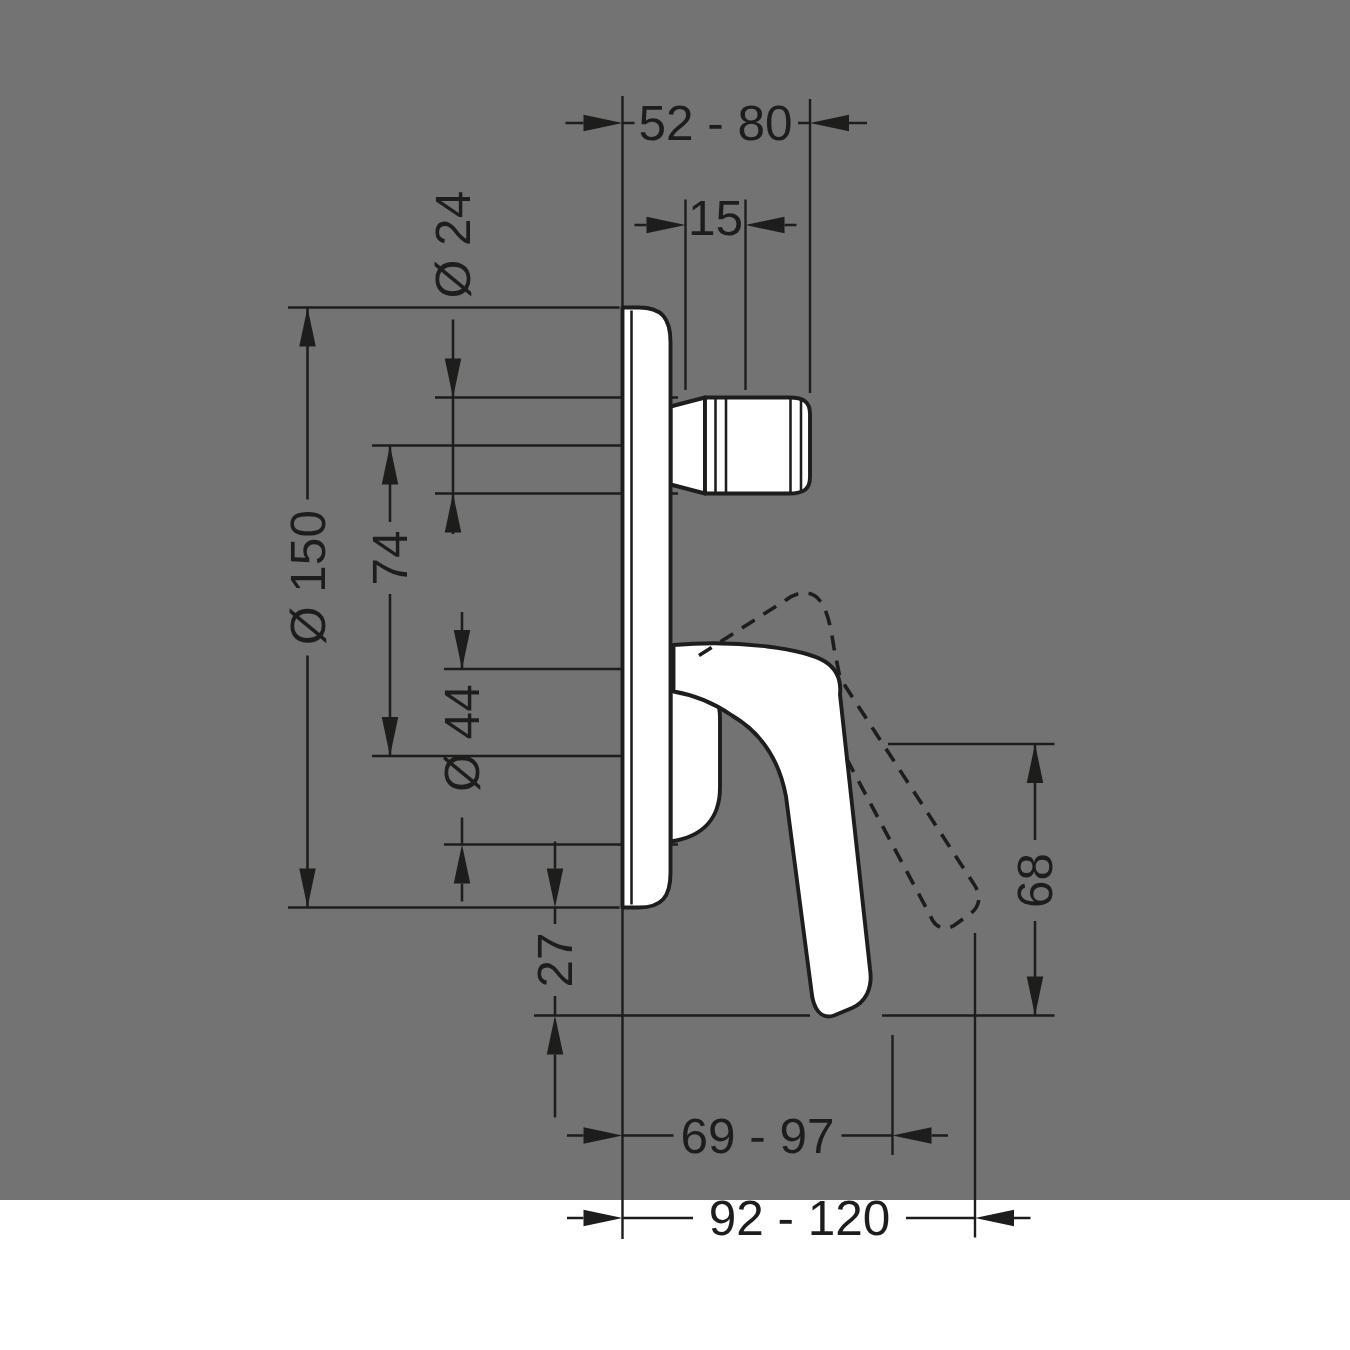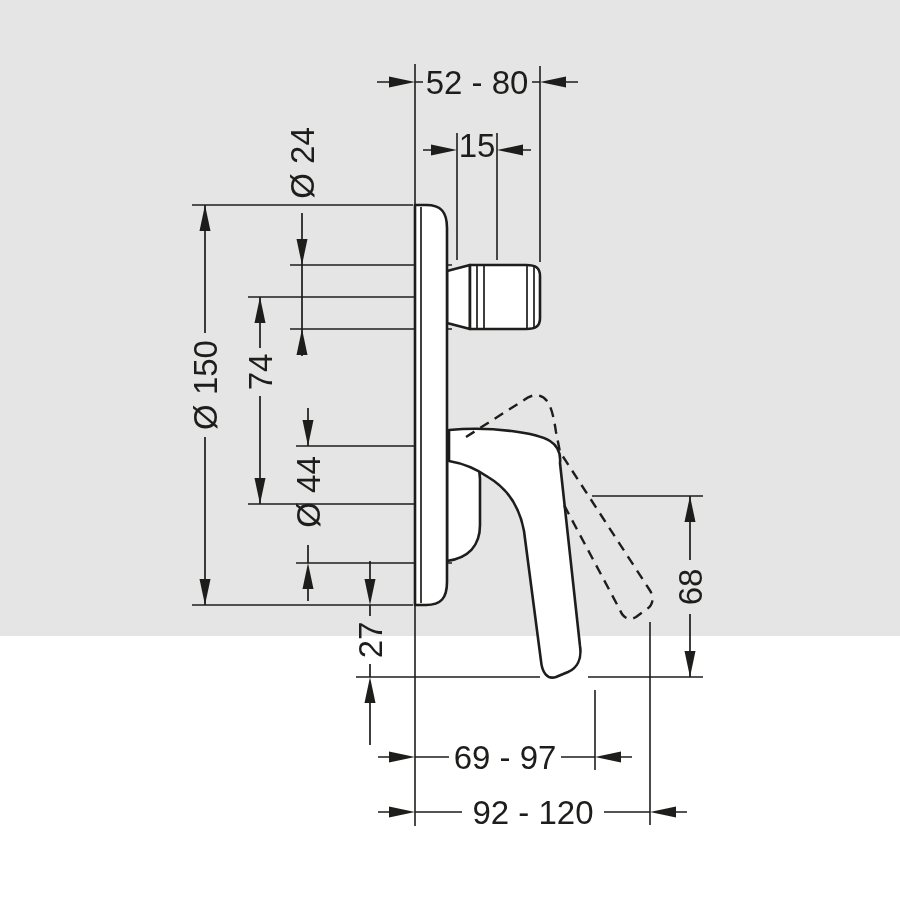--- a/index.html
+++ b/index.html
@@ -6,22 +6,22 @@
     margin: 0;
     padding: 0;
     background: #ffffff;
     width: 900px;
     height: 900px;
     overflow: hidden;
   }
   .stage {
     position: relative;
     width: 900px;
-    height: 636px;
-    background: #e5e5e5;
+    height: 800px;
+    background: #737373;
   }
   svg text {
     font-family: "Liberation Sans", sans-serif;
     font-size: 33px;
     font-weight: 400;
     fill: #1d1d1b;
   }
   .dimline { stroke: #1d1d1b; stroke-width: 1.7; fill: none; }
   .extline { stroke: #1d1d1b; stroke-width: 1.6; fill: none; }
   .arrow   { fill: #1d1d1b; stroke: none; }

